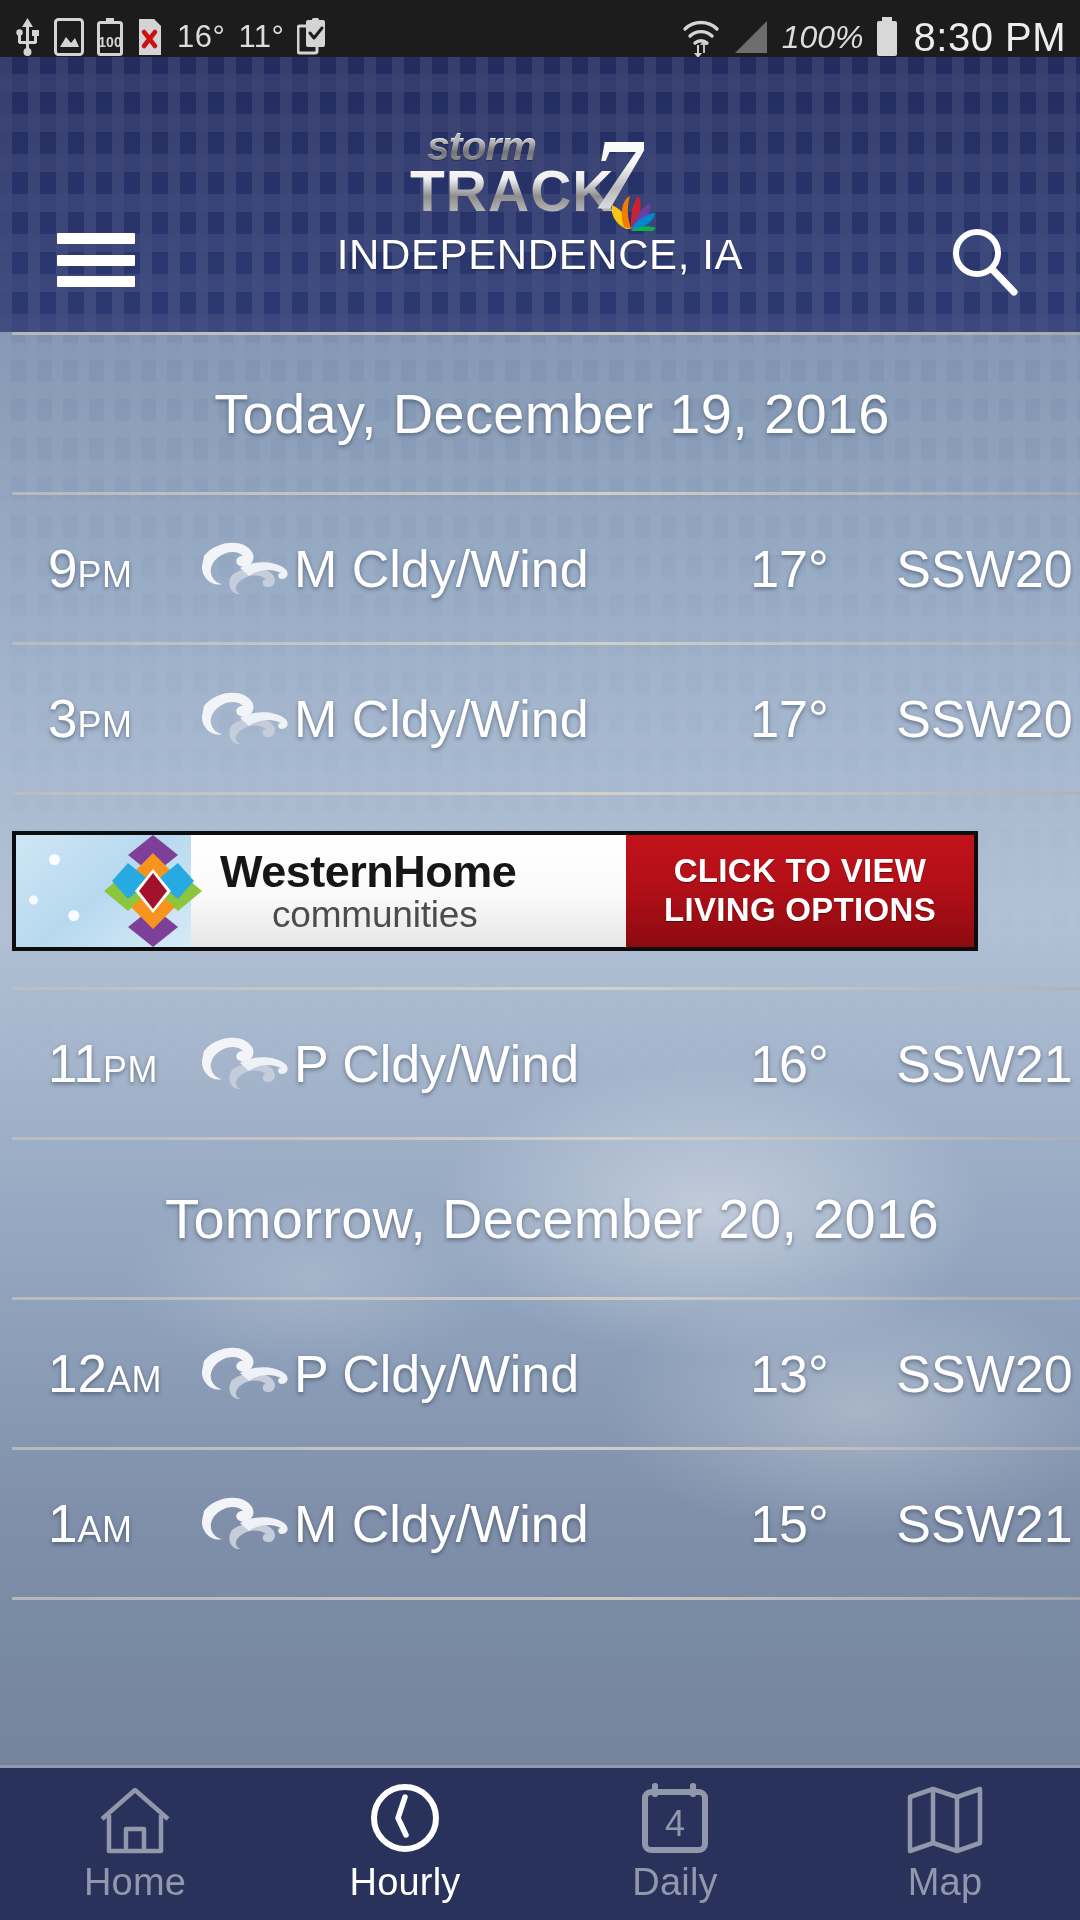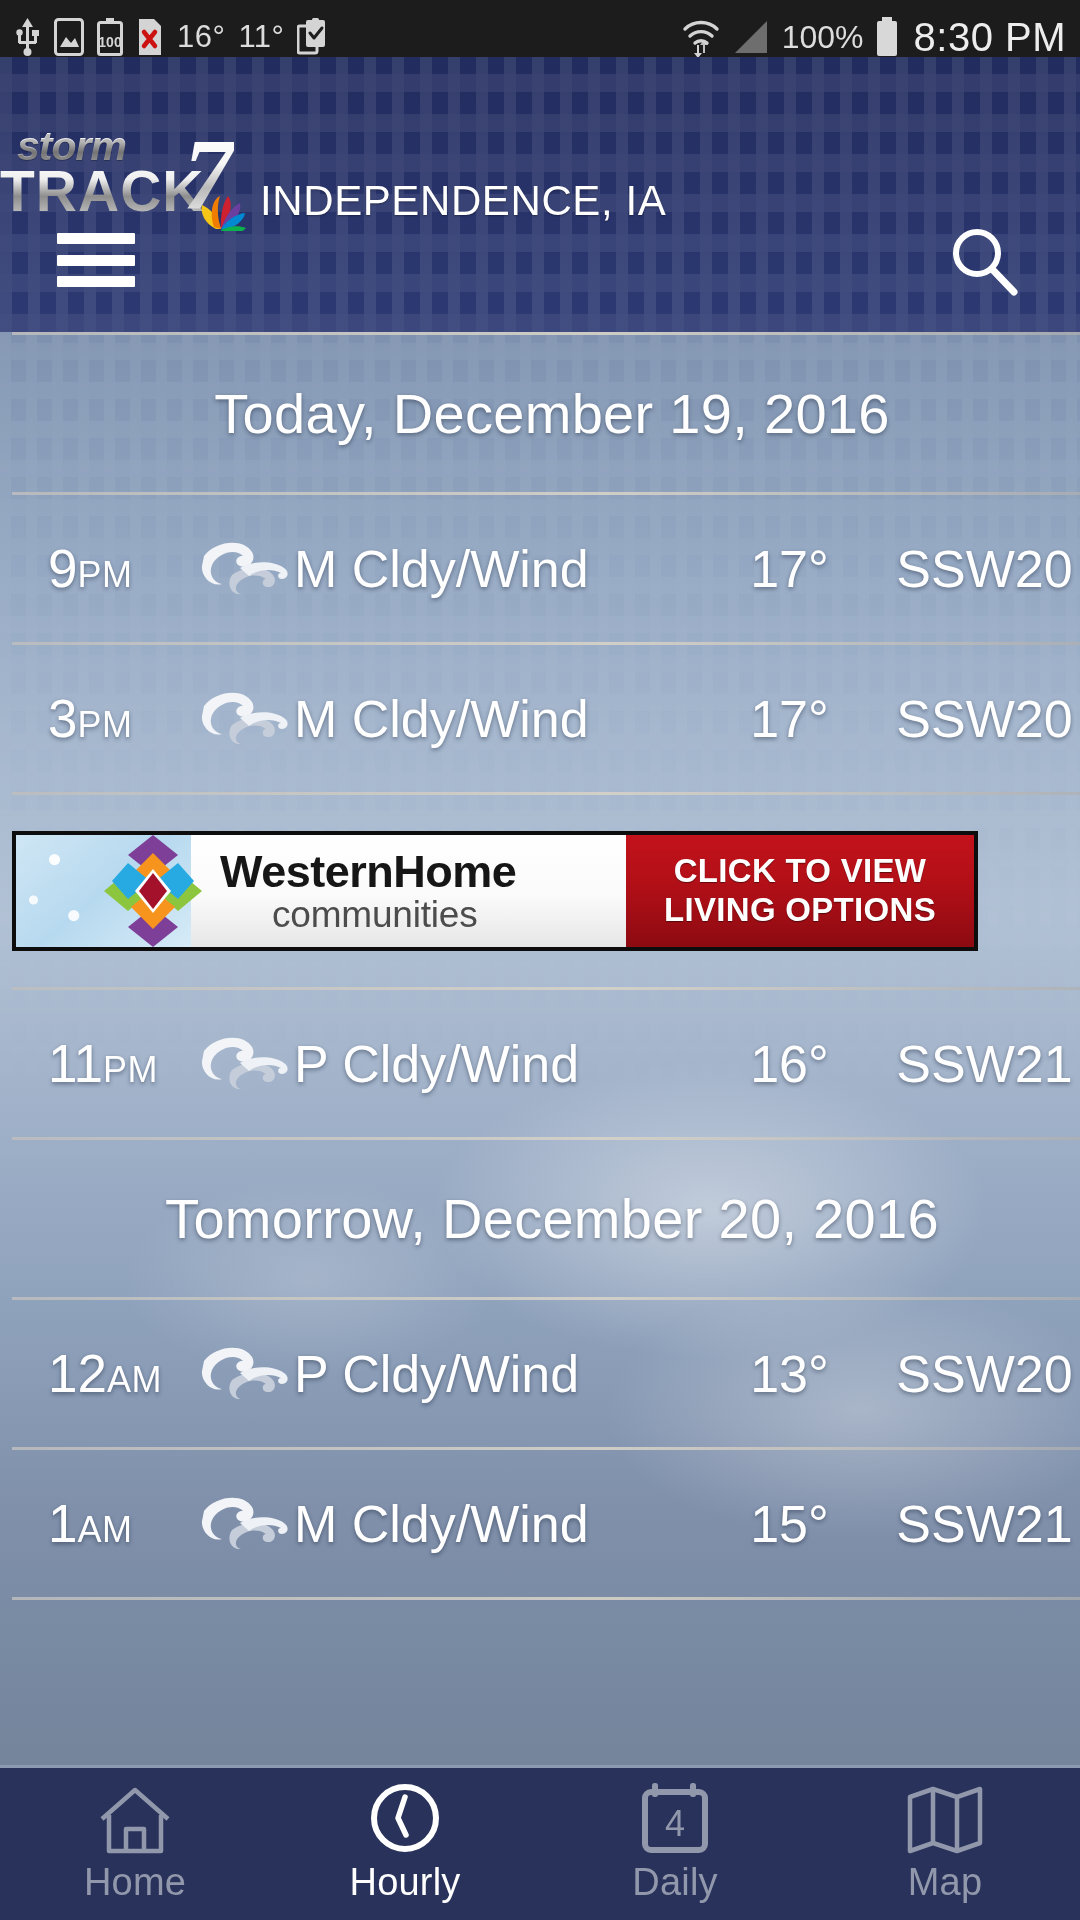--- a/index.html
+++ b/index.html
@@ -20,21 +20,21 @@
     padding: 0 14px;
     color: #d8d8d8;
   }
   .sb-left { display: flex; align-items: center; gap: 13px; flex: 1; }
   .sb-right { display: flex; align-items: center; gap: 11px; }
   .sb-icon { display: inline-flex; align-items: center; justify-content: center; }
   .sb-temp {
     font-size: 31px; color: #dcdcdc; letter-spacing: .5px;
     font-family: "Liberation Sans", sans-serif;
   }
-  .sb-pct { font-size: 32px; color: #dcdcdc; letter-spacing: 0px; }
+  .sb-pct { font-size: 32px; color: #dcdcdc; letter-spacing: 0px; font-style: italic; }
   .sb-time { font-size: 40px; color: #ededed; letter-spacing: .5px; margin-left: 4px; }
 
   
   .backdrop {
     position: absolute; top: 57px; left: 0; width: 1080px; height: 1863px;
     background:
       linear-gradient(180deg,
         #5b6b8c 0%,
         #72839f 8%,
         #8296b3 17%,
@@ -86,21 +86,21 @@
   .hamburger {
     position: absolute; left: 57px; top: 176px;
     width: 78px; height: 54px;
     display: flex; flex-direction: column; justify-content: space-between;
     cursor: pointer; z-index: 4;
   }
   .hamburger span { display: block; height: 11px; background: #fff; border-radius: 1px; }
 
   .logo-wrap {
     position: absolute; left: 0; right: 0; top: 68px;
-    display: flex; flex-direction: row; align-items: flex-end; z-index: 3;
+    display: flex; flex-direction: column; align-items: center; z-index: 3;
   }
   .logo {
     position: relative; width: 260px; height: 100px;
   }
   .logo-storm {
     position: absolute; left: 17px; top: -2px;
     font-family: "Liberation Sans", sans-serif;
     font-size: 41px; font-weight: 700; font-style: italic;
     letter-spacing: -1px;
     background: linear-gradient(180deg,#ffffff 0%,#f2f2f2 40%,#9a9a9a 62%,#e8e8e8 100%);

